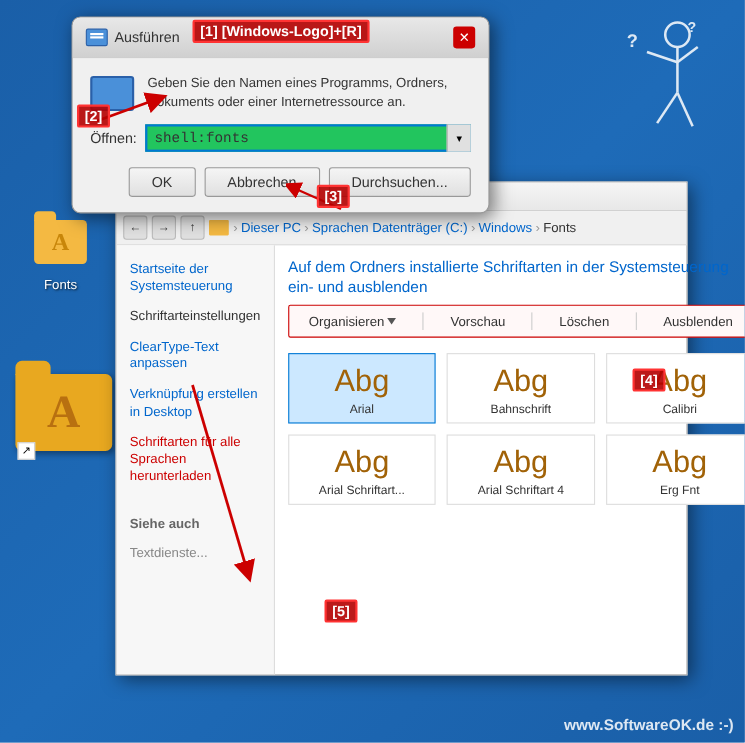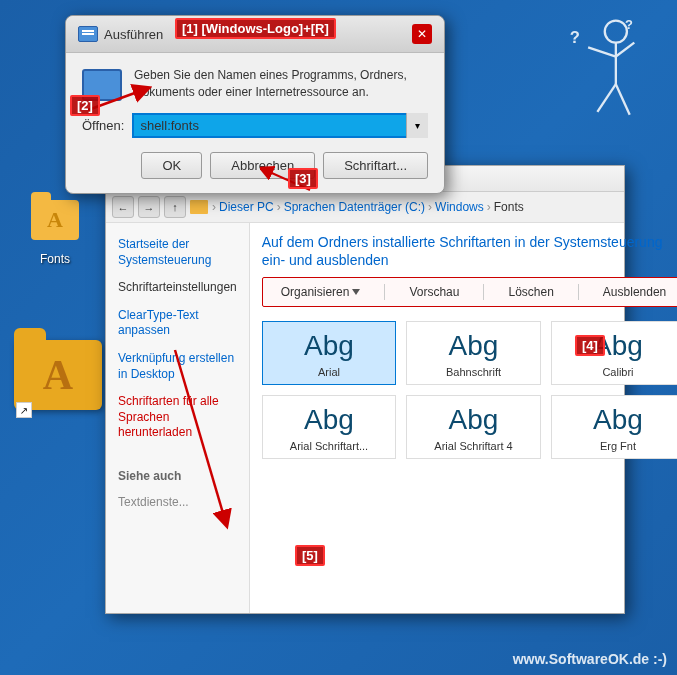--- a/index.html
+++ b/index.html
@@ -156,21 +156,21 @@
       background: linear-gradient(to bottom, #e8e8e8, #d0d0d0);
       border-radius: 8px 8px 0 0;
       padding: 8px 12px;
       display: flex;
       align-items: center;
       justify-content: space-between;
       border-bottom: 1px solid #bbb;
     }
     .run-dialog-title-left {
       display: flex;
-      align-items: center;
+      align-items: flex-start;
       gap: 6px;
       font-size: 13px;
       color: #333;
       font-weight: 500;
     }
     .run-icon {
       width: 20px;
       height: 16px;
       background: #4a90d9;
       border: 1px solid #2a60a9;
@@ -419,21 +419,21 @@
       align-items: center;
       padding: 8px 4px 6px;
       cursor: pointer;
     }
     .font-tile.selected {
       background: #cce8ff;
       border-color: #0078d4;
     }
     .font-tile-preview {
       font-size: 28px;
-      color: #0c4a6e;
+      color: #a16207;
       font-weight: normal;
       margin-bottom: 4px;
     }
     .font-tile-name {
       font-size: 11px;
       color: #333;
       text-align: center;
     }
 
     
@@ -538,28 +538,28 @@
       <div class="close-btn">✕</div>
     </div>
     <div class="run-dialog-body">
       <div class="run-header-row">
         <div class="run-big-icon"></div>
         <p class="run-description">Geben Sie den Namen eines Programms, Ordners, Dokuments oder einer Internetressource an.</p>
       </div>
       <div class="run-input-row">
         <label class="run-input-label">Öffnen:</label>
         <div class="run-input-wrapper">
-          <input class="run-input" type="text" value="shell:fonts" style="background: #0ea5e9;">
+          <input class="run-input" type="text" value="shell:fonts" style="background: #22c55e; font-family: Liberation Mono, monospace;">
           <div class="run-dropdown-btn">▾</div>
         </div>
       </div>
       <div class="run-buttons">
         <button class="run-btn">OK</button>
         <button class="run-btn">Abbrechen</button>
-        <button class="run-btn">Schriftart...</button>
+        <button class="run-btn">Durchsuchen...</button>
       </div>
     </div>
   </div>
 
   <div class="box-label" style="top:18px;left:175px;">[1] [Windows-Logo]+[R]</div>
 
   <div class="box-label" style="top:95px;left:70px;">[2]</div>
 
   <svg class="arrow-svg" style="top:80px;left:78px;" width="80" height="40">
     <defs>

